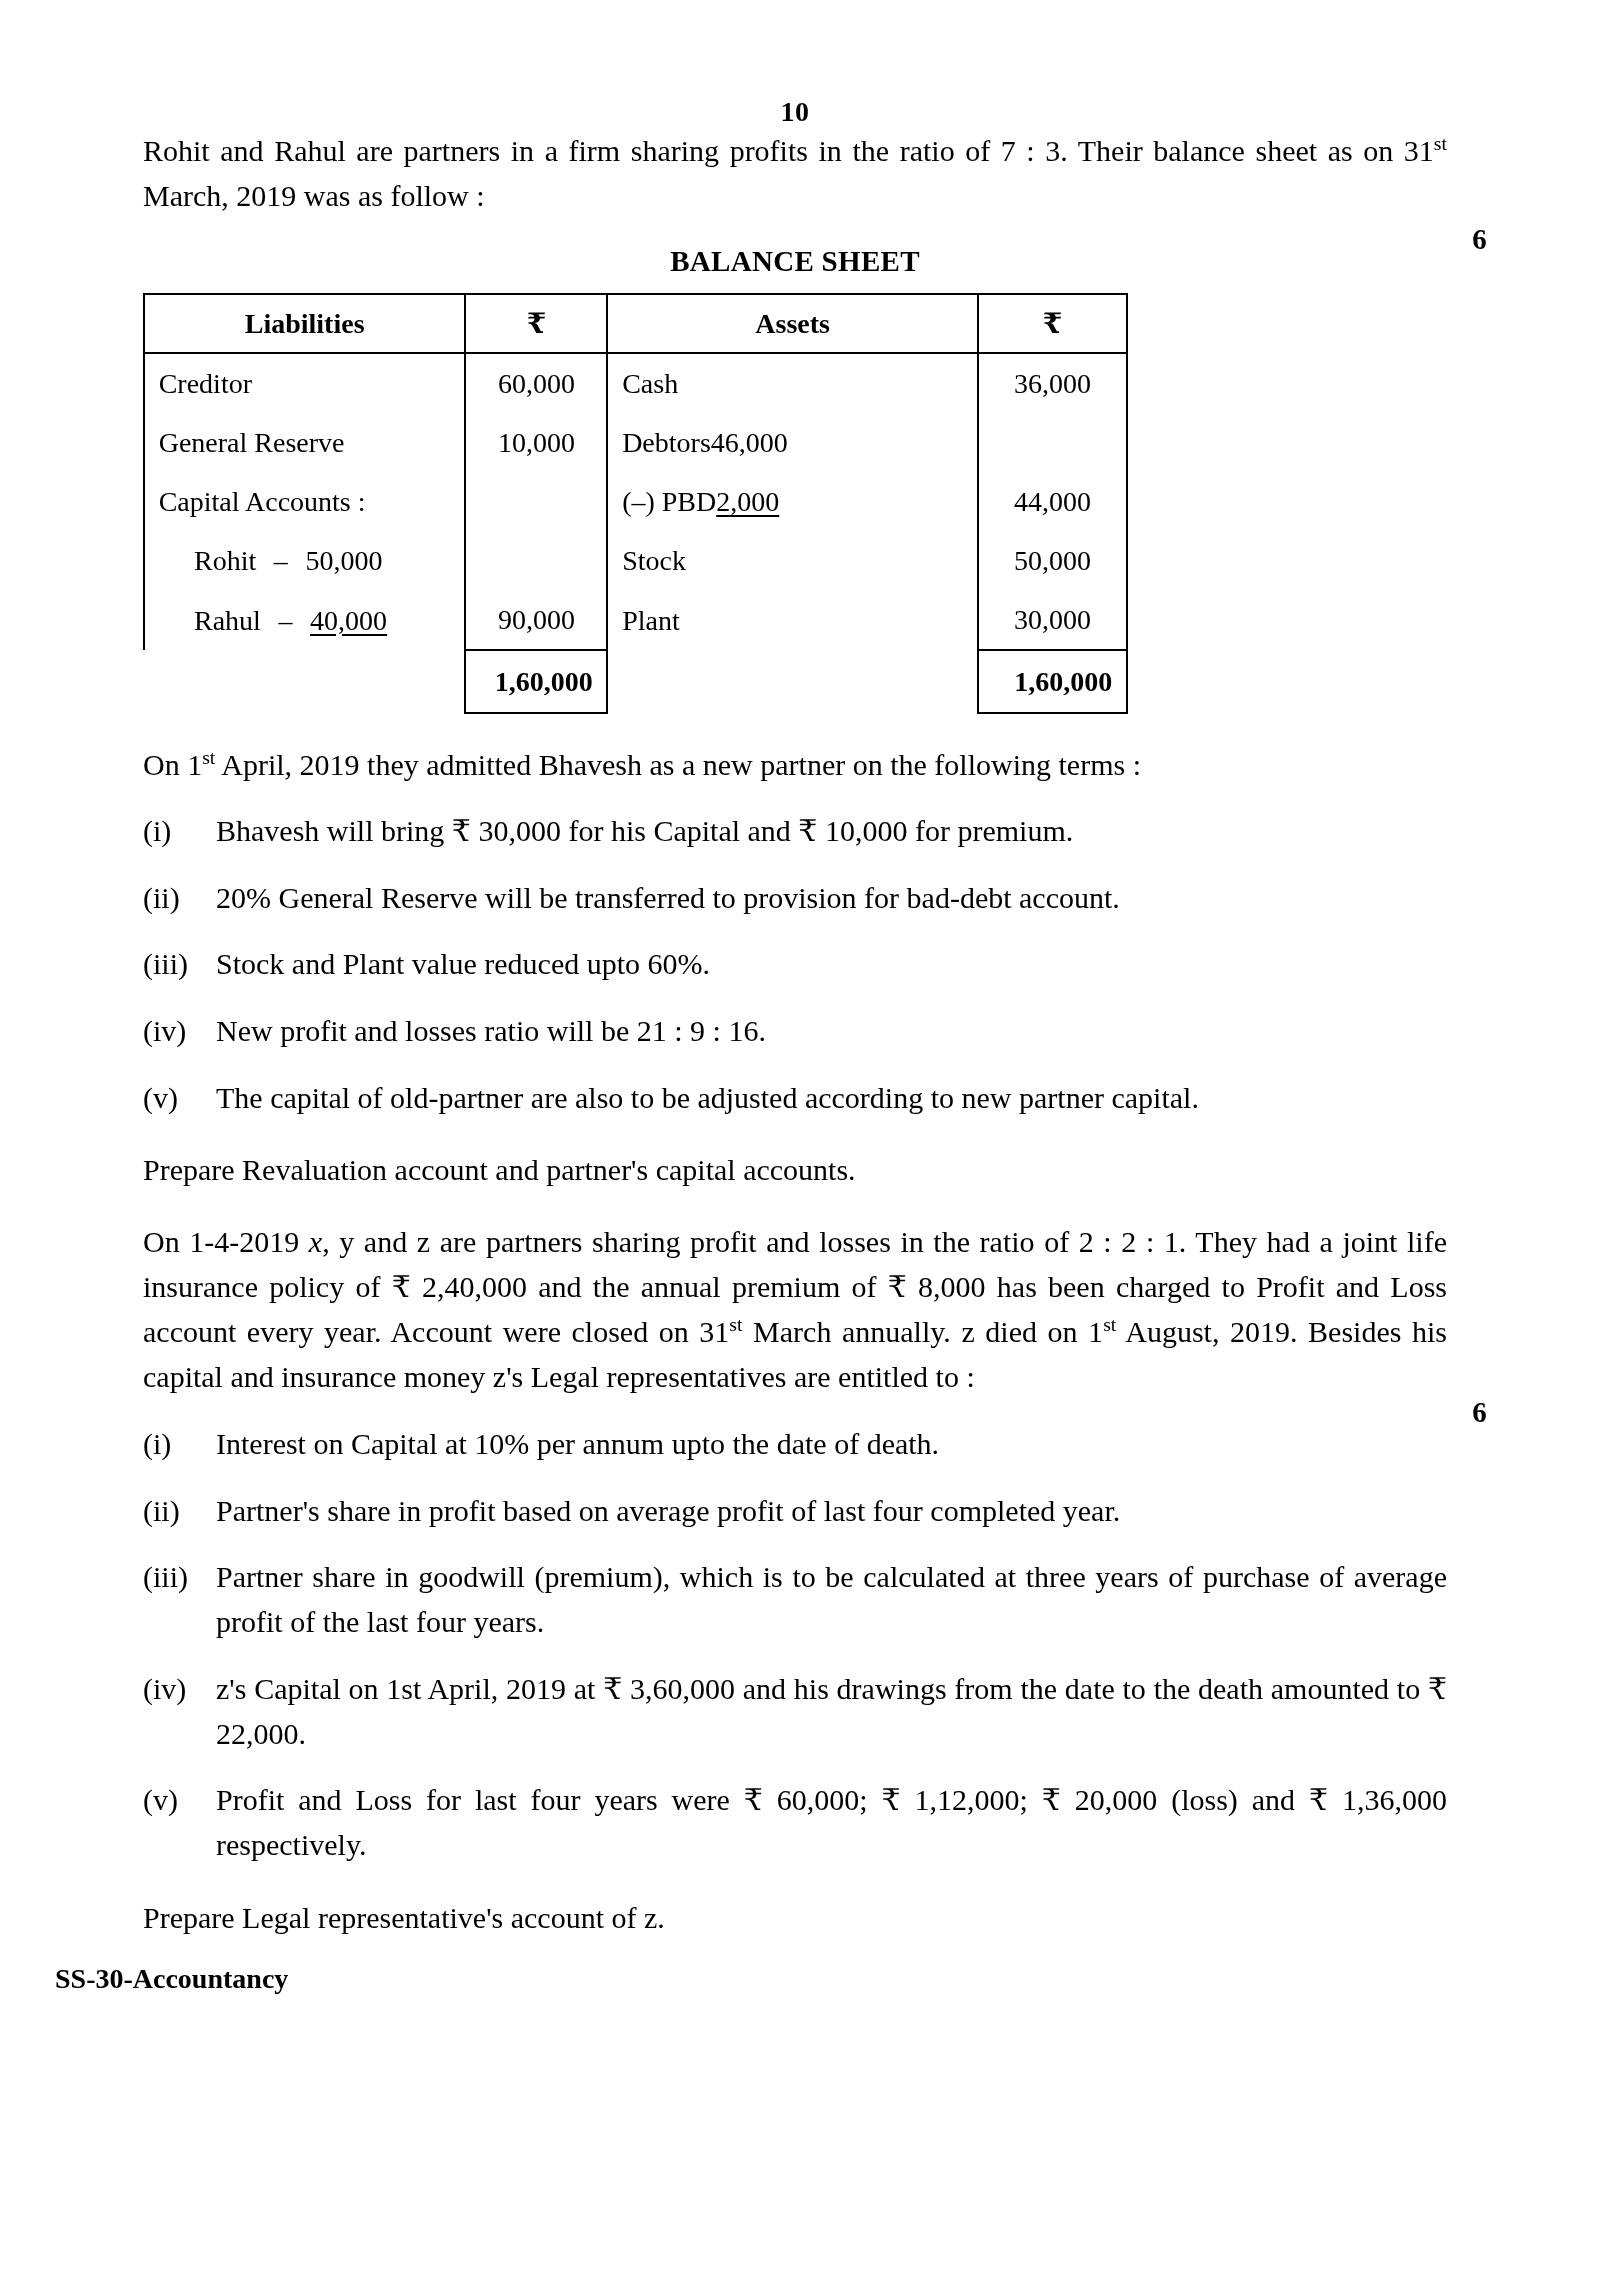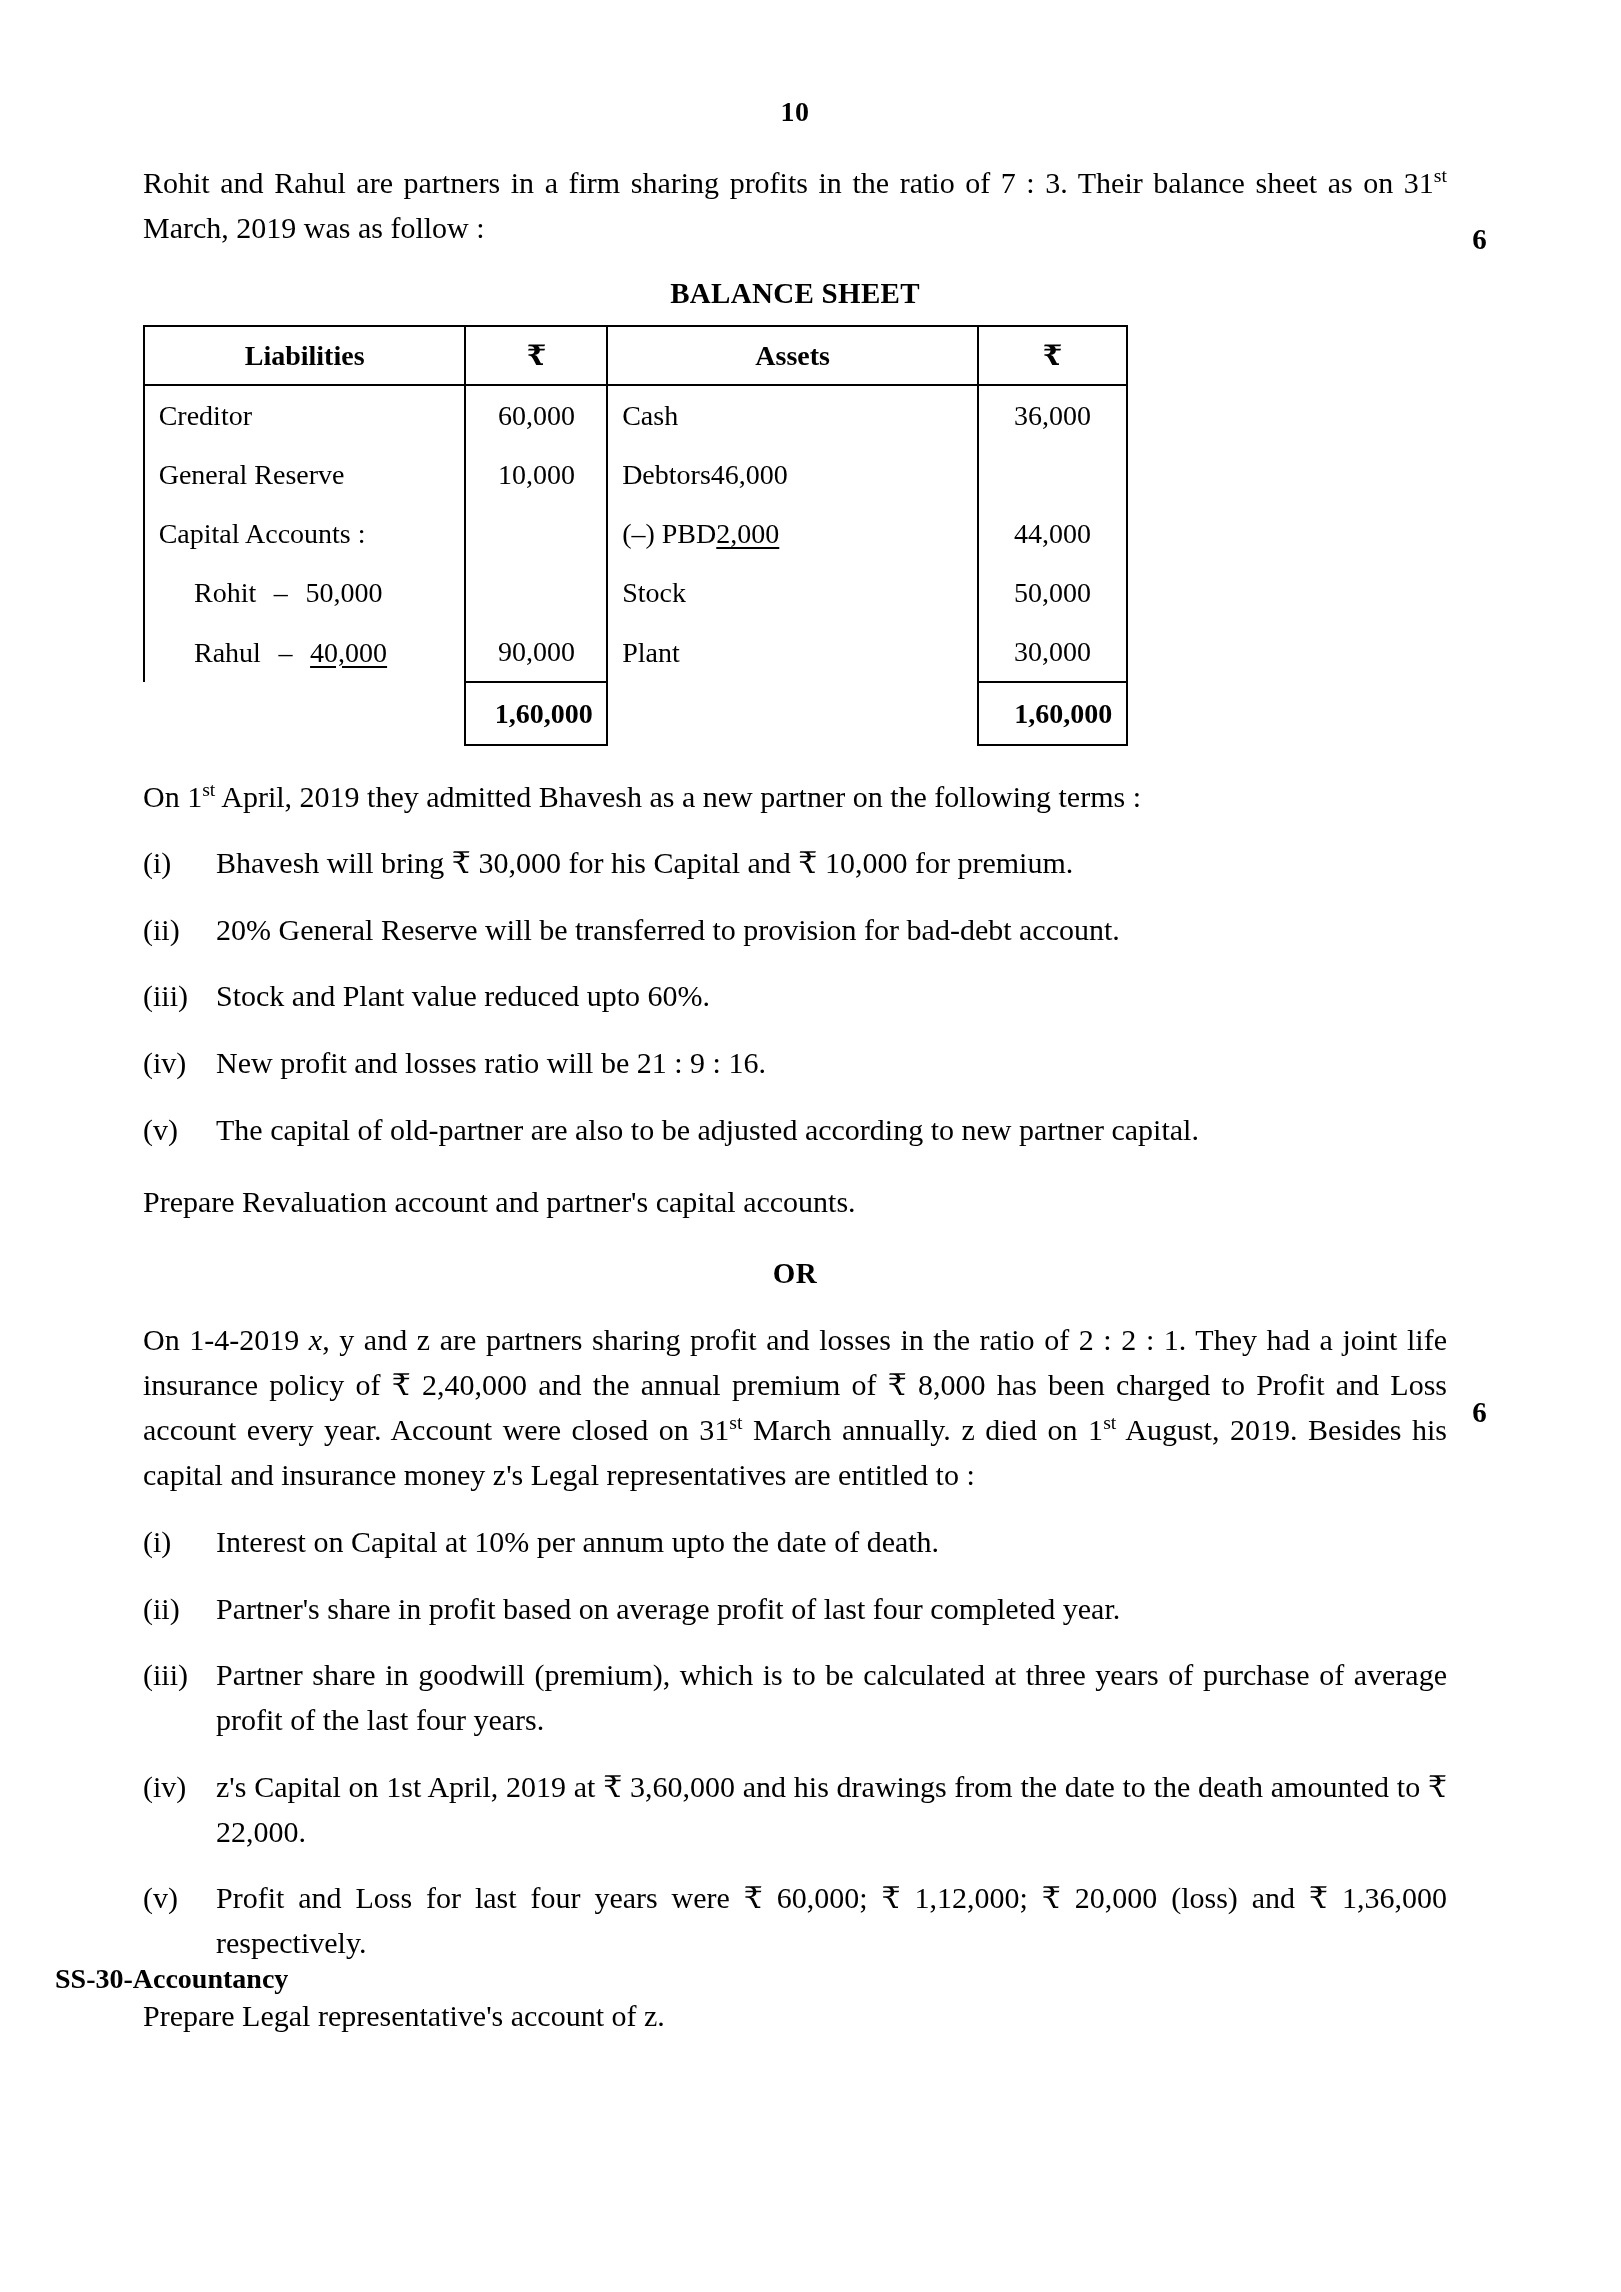--- a/index.html
+++ b/index.html
@@ -37,21 +37,21 @@
     letter-spacing: 0.5px;
   }
 
   .para {
     font-size: 30px;
     line-height: 45px;
     text-align: justify;
     text-justify: inter-word;
     margin: 0;
   }
-  .para.first { margin-top: 32px; }
+  .para.first { }
 
   .sup { font-size: 0.66em; vertical-align: super; line-height: 0; }
   .ital { font-style: italic; }
 
   .mark {
     position: absolute;
     font-size: 29px;
     font-weight: bold;
     width: 39px;
     text-align: center;
@@ -315,21 +315,20 @@
         <span class="txt nojust">New profit and losses ratio will be 21 : 9 : 16.</span>
       </li>
       <li class="item">
         <span class="num">(v)</span>
         <span class="txt nojust">The capital of old-partner are also to be adjusted according to new partner capital.</span>
       </li>
     </ol>
 
     <p class="para lead">Prepare Revaluation account and partner's capital accounts.</p>
 
-    <div class="or">OR</div>
 
     <p class="para lead"><span>On 1-4-2019 </span><span class="ital">x</span><span>, y and z are partners sharing profit and losses in the ratio of 2 : 2 : 1. They had a joint life insurance policy of ₹ 2,40,000 and the annual premium of ₹ 8,000 has been charged to Profit and Loss account every year. Account were closed on 31</span><span class="sup">st</span><span> March annually. z died on 1</span><span class="sup">st</span><span> August, 2019. Besides his capital and insurance money z's Legal representatives are entitled to :</span></p>
 
     <ol class="terms">
       <li class="item">
         <span class="num">(i)</span>
         <span class="txt nojust">Interest on Capital at 10% per annum upto the date of death.</span>
       </li>
       <li class="item">
         <span class="num">(ii)</span>

